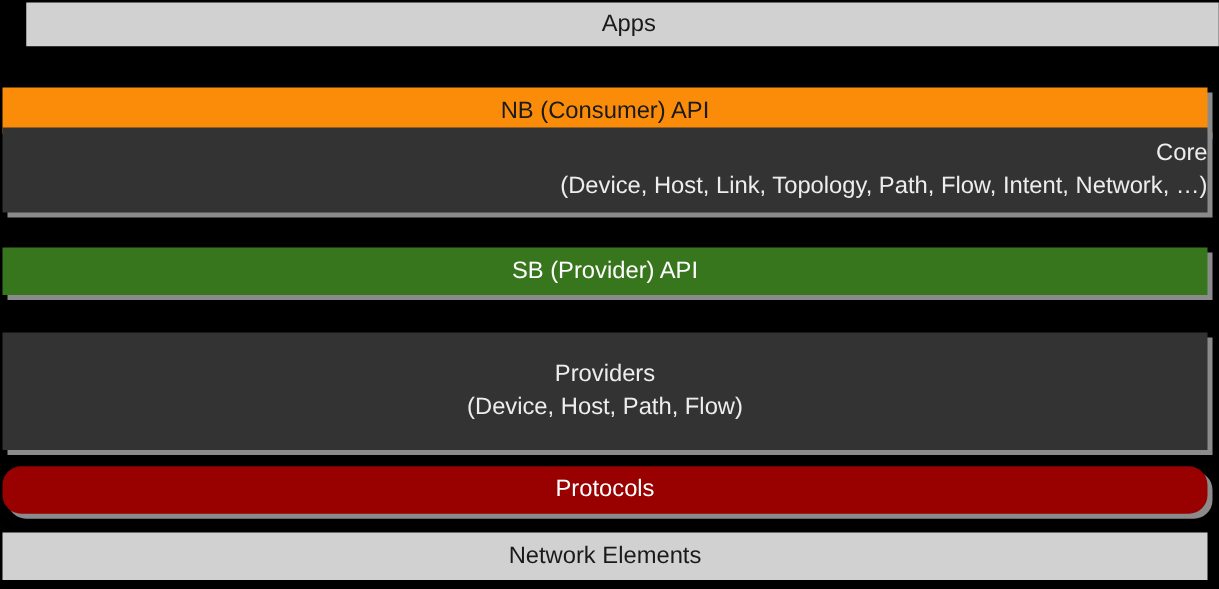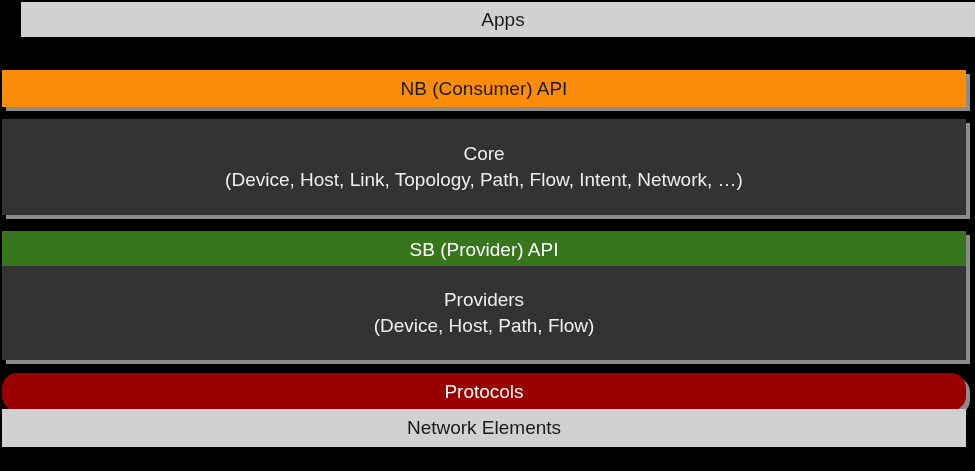--- a/index.html
+++ b/index.html
@@ -34,25 +34,25 @@
   .layer .layer-label,
   .layer .layer-sublabel {
     display: block;
     white-space: nowrap;
   }
   .with-shadow {
     box-shadow: 4px 4px 0 #8B8B8B;
   }
   #layer-apps       { top: 2px;   height: 35px; }
   #layer-nb         { top: 52px;  height: 37px; margin-top: 18px; }
-  #layer-core       { top: 119px; height: 96px; }
-  #layer-sb         { top: 231px; height: 38px; }
+  #layer-core       { top: 102px; height: 68px; align-items: flex-end; }
+  #layer-sb         { top: 198px; height: 38px; }
   #layer-providers  { top: 266px; height: 94px; }
   #layer-protocols  { top: 373px; height: 38px; }
-  #layer-network    { top: 409px; height: 38px; }
+  #layer-network    { top: 426px; height: 38px; }
 </style>
 </head>
 <body style="background-color: rgb(0, 0, 0);">
 
 <div class="diagram">
 
   <div class="layer" id="layer-apps" style="background-color: rgb(209, 209, 209); color: rgb(26, 26, 26); margin-left: 19px;">
     <span class="layer-label">Apps</span>
   </div>
 

